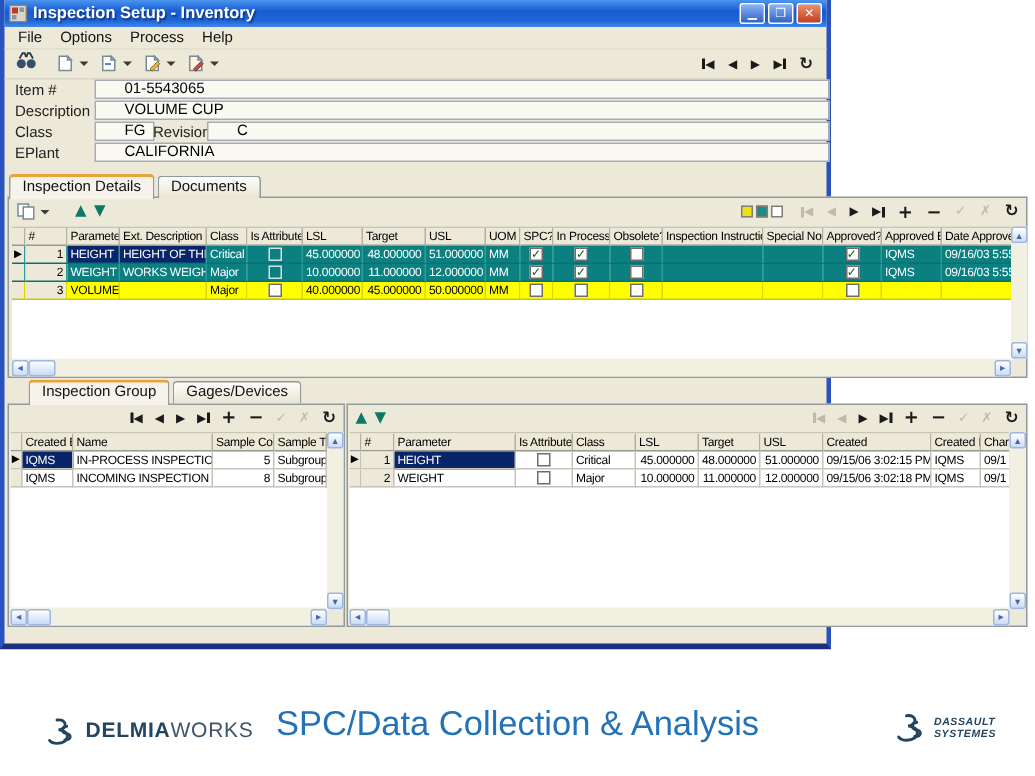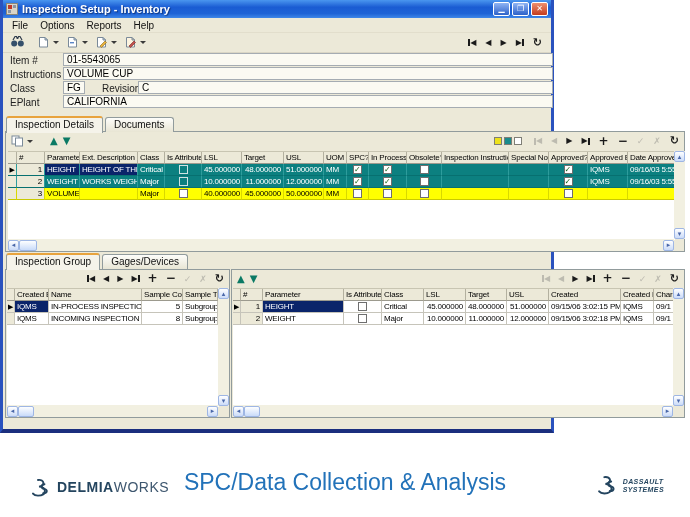--- a/index.html
+++ b/index.html
@@ -37,21 +37,21 @@
   .nav .bar{width:2px;height:7px;background:currentColor;display:inline-block}
   .nav.off{color:#BDBBB0}
   .nav.pm{font-size:12px;line-height:9px}
   .nav.rf{font-size:11px;line-height:10px}
   .nav.ck{font-size:9px}
   .garrow{color:#0B7A65;font-size:10px;line-height:10px;font-family:"DejaVu Sans",sans-serif}
 
   
   .f-label{position:absolute;left:7px;font-size:10px;color:#222}
   .f-input{position:absolute;background:#FBFAF2;border:1px solid #A5ACB2;font-size:10px;line-height:11px;
-           padding:0 3px;height:13px;box-sizing:border-box;color:#000;white-space:nowrap;overflow:hidden}
+           padding:0 19px;height:13px;box-sizing:border-box;color:#000;white-space:nowrap;overflow:hidden}
 
   
   .tabs{position:absolute;display:flex;align-items:center;height:16px;z-index:3}
   .tab{font-size:10px;padding:1px 8px 2px;border:1px solid #919B9C;border-bottom:none;
        background:linear-gradient(#FDFDFA,#E8E5D4);border-radius:3px 3px 0 0;margin-right:2px;color:#111}
   .tab.active{background:#F5F3EA;border-top:2px solid #E8A33D;padding-bottom:3px}
 
   
   .panel{position:absolute;border:1px solid #919B9C;background:#ECE9D8;box-sizing:border-box}
   .ptoolbar{position:absolute;left:0;right:0;top:0;height:18px;display:flex;align-items:center;padding:0 5px;box-sizing:border-box}
@@ -113,21 +113,21 @@
     <span class="tb-btns">
       <span class="tb-btn">▁</span>
       <span class="tb-btn">❐</span>
       <span class="tb-btn close">✕</span>
     </span>
   </div>
 
   <div class="menubar">
     <span class="menu-item">File</span>
     <span class="menu-item">Options</span>
-    <span class="menu-item">Reports</span>
+    <span class="menu-item">Process</span>
     <span class="menu-item">Help</span>
   </div>
 
   <div class="toolbar">
     <span>
       <svg width="15" height="13">
           <path d="M3 5 L5 1.5 H6.5 L7.2 3.5 H7.8 L8.5 1.5 H10 L12 5" stroke="#2E3A4A" stroke-width="1.2" fill="none"></path>
           <circle cx="4.2" cy="8.5" r="3" fill="#35506B"></circle>
           <circle cx="10.8" cy="8.5" r="3" fill="#35506B"></circle>
         </svg>
@@ -171,21 +171,21 @@
           <span class="nav">▶</span>
           <span class="nav">▶<i class="bar"></i></span>
           <span class="nav rf">↻</span>
         </span>
     </span>
   </div>
 
   <span class="f-label" style="top:55px">Item #</span>
   <div class="f-input" style="left:60px;top:53px;width:490px">01-5543065</div>
 
-  <span class="f-label" style="top:69px">Instructions</span>
+  <span class="f-label" style="top:69px">Description</span>
   <div class="f-input" style="left:60px;top:67px;width:490px">VOLUME CUP</div>
 
   <span class="f-label" style="top:83px">Class</span>
   <div class="f-input" style="left:60px;top:81px;width:22px">FG</div>
   <span class="f-label" style="left:99px;top:83px">Revision</span>
   <div class="f-input" style="left:135px;top:81px;width:415px">C</div>
 
   <span class="f-label" style="top:97px">EPlant</span>
   <div class="f-input" style="left:60px;top:95px;width:490px">CALIFORNIA</div>
 
@@ -343,21 +343,21 @@
       <span class="sbtn">▾</span>
     </div>
     <div class="sb sb-h" style="left:2px;top:107px;width:666px;height:12px">
       <span class="sbtn">◂</span>
       <span class="sthumb" style="width:18px;height:11px"></span>
       <span class="sp"></span>
       <span class="sbtn">▸</span>
     </div>
   </div>
 
-  <div class="tabs" style="left:3px;top:253px;height:17px">
+  <div class="tabs" style="left:16px;top:253px;height:17px">
     <span class="tab active">Inspection Group</span>
     <span class="tab">Gages/Devices</span>
   </div>
 
   <div class="panel" style="left:2px;top:269px;width:225px;height:149px">
     <div class="ptoolbar" style="height:17px">
       <span style="flex:1"></span>
       <span class="navgroup" style="gap:8px">
           <span class="nav"><i class="bar"></i>◀</span>
           <span class="nav">◀</span>

